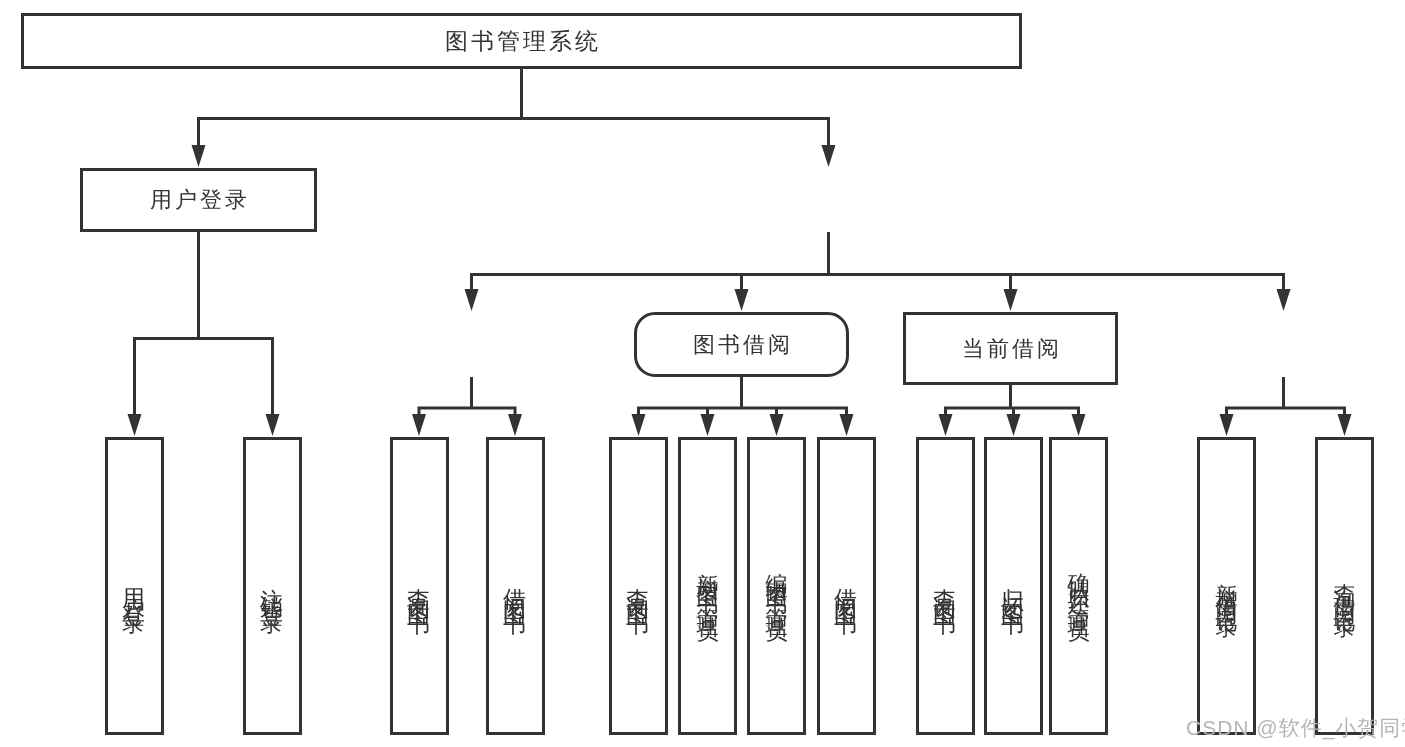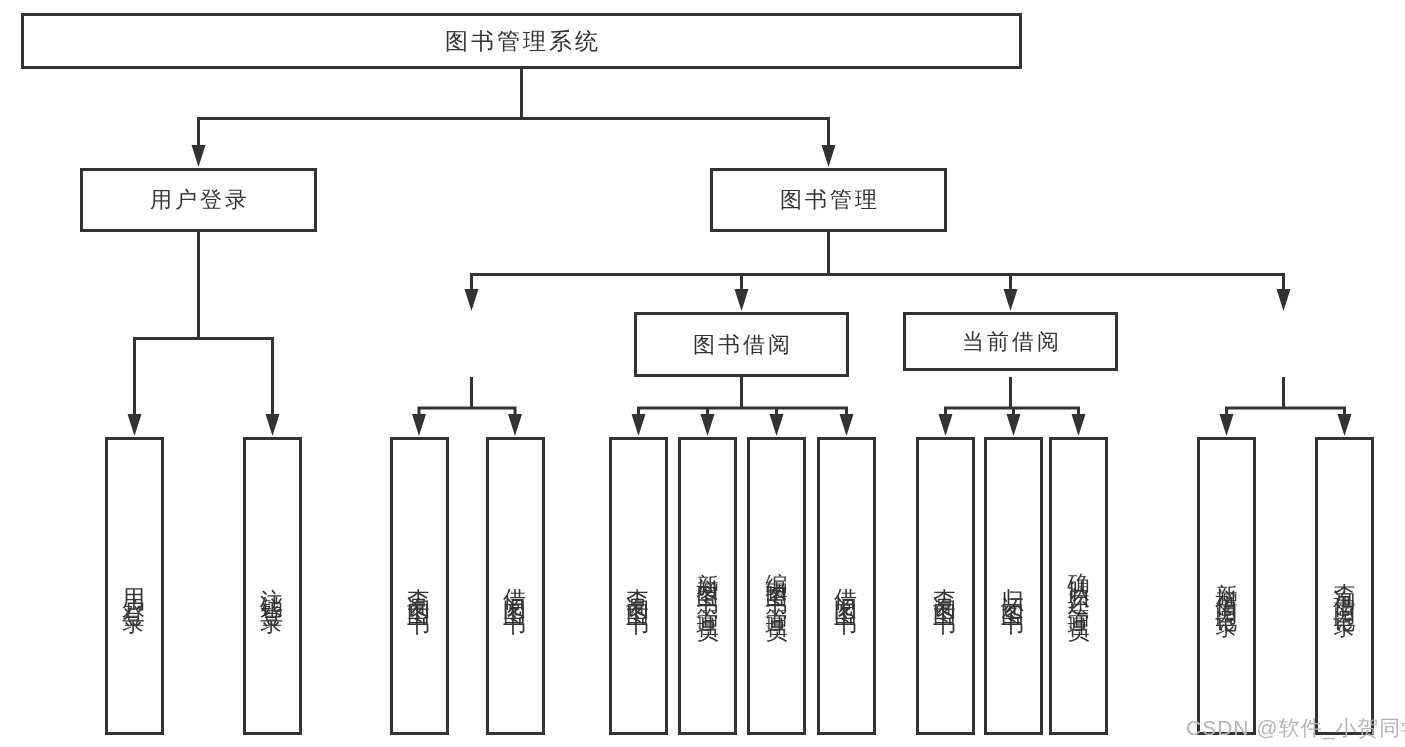--- a/index.html
+++ b/index.html
@@ -35,22 +35,22 @@
     text-orientation:mixed;
     letter-spacing:8px;
     white-space:nowrap;
   }
   .vbox.long{letter-spacing:7px;font-size:22px;}
   
   #n-root{left:21px;top:13px;width:1001px;height:56px;}
   #n-user{left:80px;top:168px;width:237px;height:64px;}
   #n-mgmt{left:710px;top:168px;width:237px;height:64px;}
   #n-rec {left:364px;top:312px;width:215px;height:65px;}
-  #n-bor {left:634px;top:312px;width:215px;height:65px;}
-  #n-cur {left:903px;top:312px;width:215px;height:59px;}
+  #n-bor {left:634px;top:312px;width:215px;height:65px;border-radius:21px;}
+  #n-cur {left:903px;top:312px;width:215px;height:73px;}
   #n-log {left:1176px;top:312px;width:215px;height:65px;}
   .leaf{top:437px;width:59px;height:298px;}
   #l-u1{left:105px;}  #l-u2{left:243px;}
   #l-r1{left:390px;}  #l-r2{left:486px;}
   #l-b1{left:609px;}  #l-b2{left:678px;}  #l-b3{left:747px;}  #l-b4{left:817px;}
   #l-c1{left:916px;}  #l-c2{left:984px;}  #l-c3{left:1049px;}
   #l-g1{left:1197px;} #l-g2{left:1315px;}
   #watermark{
     position:absolute;left:1186px;top:714px;
     font-size:21px;letter-spacing:1px;
@@ -104,21 +104,20 @@
              M938.5 414 L952.5 414 L945.5 436 Z
              M1006.5 414 L1020.5 414 L1013.5 436 Z
              M1071.5 414 L1085.5 414 L1078.5 436 Z
              M1219.5 414 L1233.5 414 L1226.5 436 Z
              M1337.5 414 L1351.5 414 L1344.5 436 Z"></path>
   </svg>
 
   <div id="n-root" class="box hbox root">图书管理系统</div>
 
   <div id="n-user" class="box hbox">用户登录</div>
-  <div id="n-mgmt" class="box hbox">图书管理</div>
 
   <div id="n-bor" class="box hbox">图书借阅</div>
   <div id="n-cur" class="box hbox">当前借阅</div>
 
   <div id="l-u1" class="box vbox leaf">用户登录</div>
   <div id="l-u2" class="box vbox leaf">注销登录</div>
 
   <div id="l-r1" class="box vbox leaf">查询图书</div>
   <div id="l-r2" class="box vbox leaf">借阅图书</div>
 

